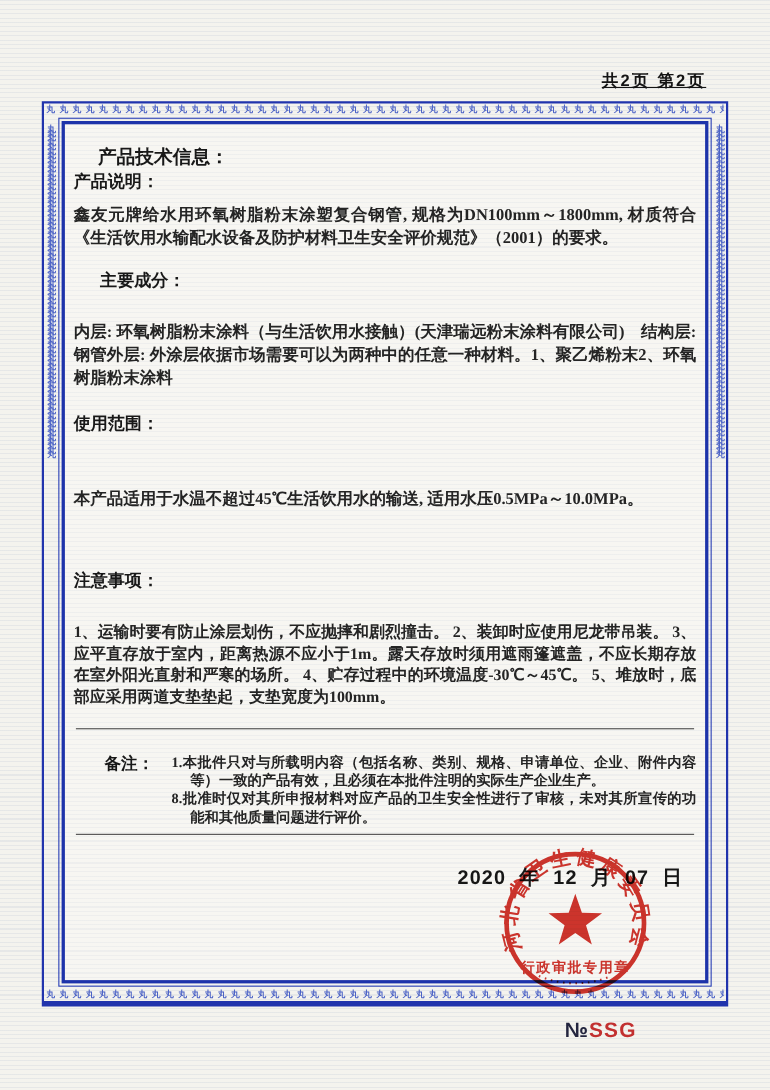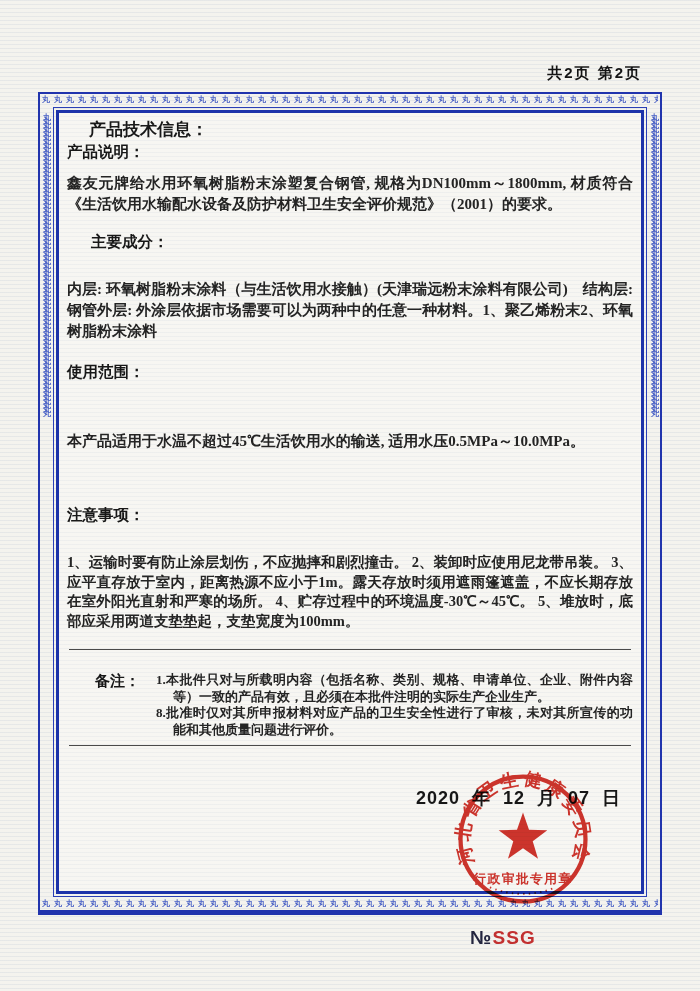--- a/index.html
+++ b/index.html
@@ -9,39 +9,39 @@
     font-family:"Liberation Serif", serif;
     color:#1f1f1f;
     background:
       repeating-linear-gradient(180deg, rgba(173,184,205,0.20) 0px, rgba(173,184,205,0.20) 1px, transparent 1px, transparent 4px),
       #f4f3ee;
     overflow:hidden;
   }
   .pagination {
     position:absolute; top:64px; right:58px;
     font-family:"Liberation Sans", sans-serif;
-    font-weight:bold; font-size:15px; letter-spacing:2px; color:#141414;
+    font-weight:bold; font-size:15px; letter-spacing:2px; color:#141414;text-decoration:underline;
   }
   
   .frame {
     position:absolute; left:38px; top:92px; width:624px; height:823px;
     border:2px solid #2134ad; border-bottom-width:5px;
     background:transparent;
   }
   .strip { color:#4c63c6; font-weight:bold; overflow:hidden; white-space:nowrap; }
   .strip-h { position:absolute; left:2px; right:2px; height:12px; font-size:8px; line-height:12px; letter-spacing:4px; }
   .strip-top { top:0; }
   .strip-bottom { bottom:0; }
   .strip-v { position:absolute; top:12px; bottom:12px; width:12px; writing-mode:vertical-rl; text-orientation:upright;
              font-size:8px; letter-spacing:4px; line-height:12px; }
   .strip-left { left:0; }
   .strip-right { right:0; }
   .panel-outer { position:absolute; inset:13px; border:1px solid #2a3fb6; }
   .panel-inner { position:absolute; inset:2px; border:3px solid #1d33aa; background:rgba(252,252,250,0.35); }
-  .content { position:absolute; inset:0; padding:1px 8px; }
+  .content { position:absolute; inset:0; padding:14px 8px; }
 
   
   .h-sans { font-family:"Liberation Sans", sans-serif; font-weight:bold; color:#181818; }
   .title { font-size:17px; padding-left:22px; margin-top:4px; }
   .label { font-size:15.5px; }
   .para  { font-size:15px; line-height:21px; font-weight:bold; text-align:justify; color:#242424; }
   .m-desc  { margin-top:1px; }
   .p-desc  { margin-top:10px; }
   .h-comp  { margin-top:17px;margin-left:24px; }
   .p-comp  { margin-top:26px; }
@@ -62,21 +62,21 @@
   
   .date-row {
     position:absolute; left:416px; top:786px;
     display:flex; gap:12px; align-items:baseline;
     font-family:"Liberation Sans", sans-serif;
     font-weight:bold; font-size:18px; color:#161616; letter-spacing:1px;
   }
   .stamp { position:absolute; left:452px; top:768px; width:142px; height:142px;
            opacity:0.92; mix-blend-mode:multiply; }
   .serial {
-    position:absolute; top:927px; left:433px; width:140px; text-align:center;
+    position:absolute; top:927px; left:476px; width:140px; text-align:center;
     font-family:"Liberation Sans", sans-serif; font-weight:bold; font-size:19px; letter-spacing:1px;
   }
   .serial .no { color:#23253f; }
   .serial .code { color:#c23030; }
 </style>
 </head>
 <body>
 
 <div class="pagination">共2页  第2页</div>
 

